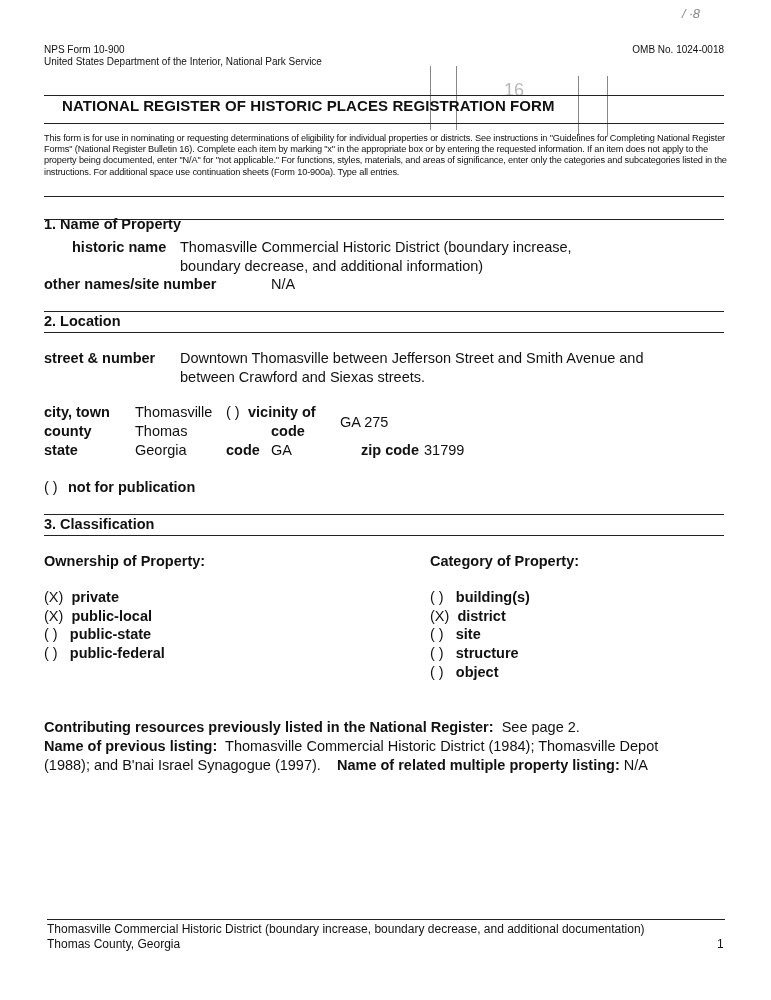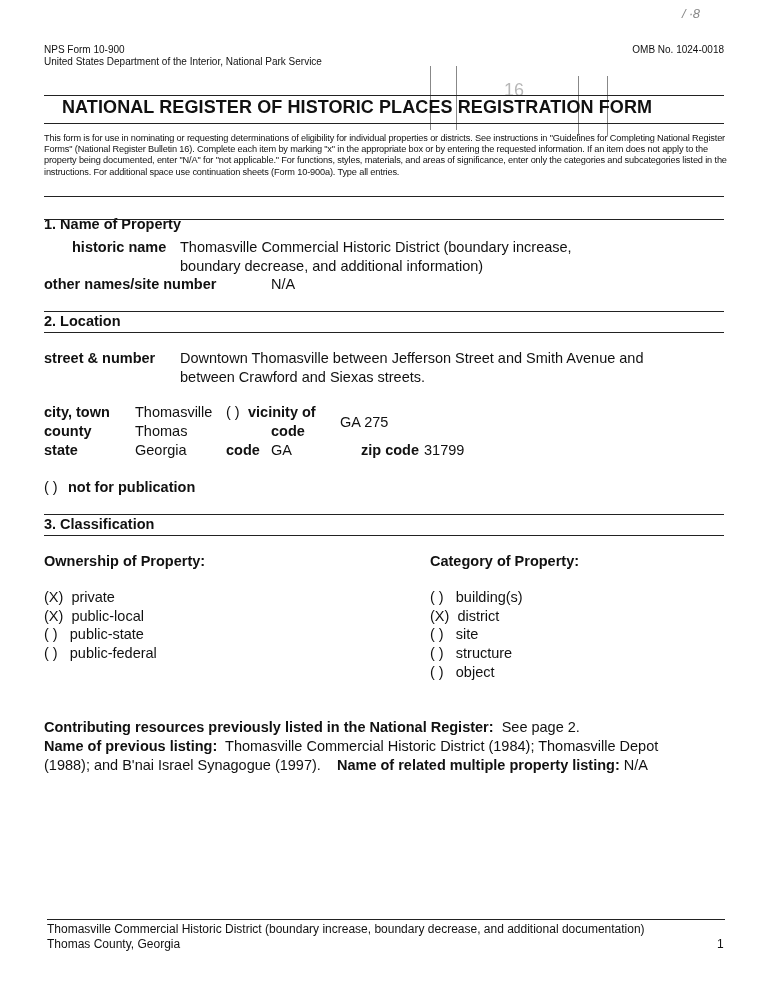--- a/index.html
+++ b/index.html
@@ -2,28 +2,28 @@
 <html><head>
 <meta charset="utf-8">
 <style>
   html, body { margin: 0; padding: 0; background: #ffffff; }
   body { width: 771px; height: 1000px; position: relative; overflow: hidden;
          font-family: "Liberation Sans", sans-serif; color: #111; }
   .abs { position: absolute; }
   .small { font-size: 10px; line-height: 12px; }
   .rule { position: absolute; left: 44px; width: 680px; height: 0; border-top: 1.6px solid #222; }
   .rule.thin { border-top-width: 1.2px; }
-  .title { font-weight: bold; font-size: 18px; letter-spacing: 0.1px; white-space: nowrap; }
+  .title { font-weight: bold; font-size: 15px; letter-spacing: 0.1px; white-space: nowrap; }
   .intro { font-size: 9.2px; line-height: 11.2px; letter-spacing: -0.15px; width: 690px; }
   .sec { font-weight: bold; font-size: 14.5px; }
   .lbl { font-weight: bold; font-size: 14.5px; white-space: nowrap; }
   .val { font-size: 14.5px; white-space: nowrap; }
   .line { font-size: 14.5px; line-height: 18px; }
   .check { font-size: 14.5px; white-space: nowrap; }
-  .check b { font-weight: normal; }
+  .check b { font-weight: bold; }
   .foot { font-size: 12px; line-height: 15px; white-space: nowrap; }
   .stamp { position: absolute; width: 0; border-left: 1px solid #555; opacity: 0.7; }
   .stamp-text { position: absolute; color: #999; font-size: 18px; opacity: 0.7; }
 </style>
 </head>
 <body>
 
 <div class="abs small" style="left:44px; top:44px;">NPS Form 10-900</div>
 <div class="abs small" style="left:44px; top:56px;">United States Department of the Interior, National Park Service</div>
 <div class="abs small" style="right:47px; top:44px;">OMB No. 1024-0018</div>

